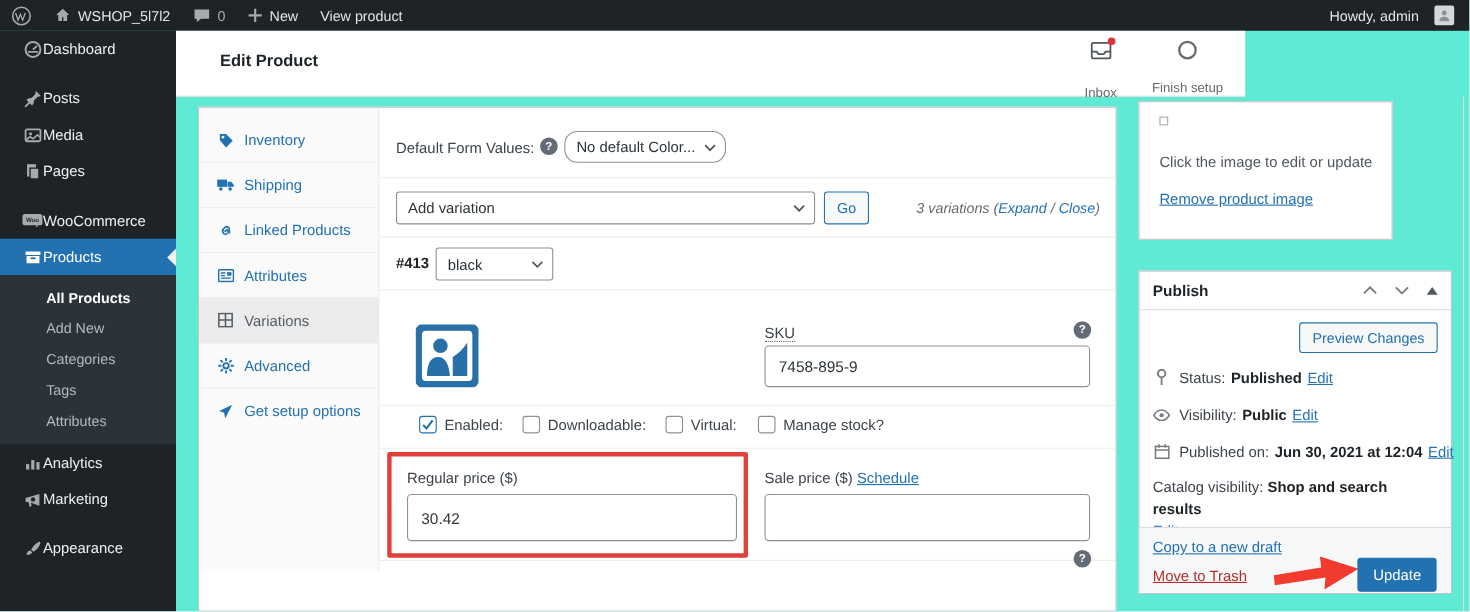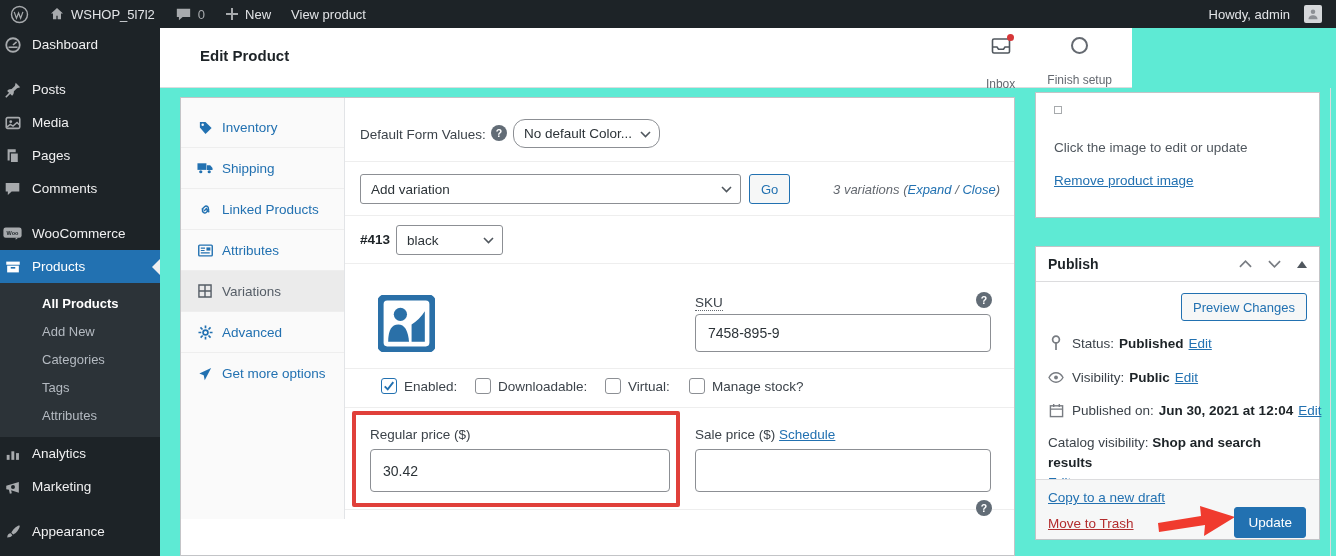--- a/index.html
+++ b/index.html
@@ -13,21 +13,21 @@
   .ab-item { display:flex; align-items:center; gap:6px; margin-right:20px; cursor:pointer; }
   .ab-item svg { display:block; }
   .ab-icon { color:#a7aaad; }
   #adminbar .spacer { flex:1; }
   .ab-count { color:#a7aaad; }
   .avatar { width:18px; height:18px; background:#d5d7da; border-radius:2px; display:flex; align-items:center; justify-content:center; margin-left:8px; }
 
   
   #sidebar { position:absolute; left:0; top:28px; width:160px; height:528px; background:#1d2327;
     display:flex; flex-direction:column; color:#f0f0f1; font-size:13.5px; }
-  .sb-item { height:33px; flex:none; display:flex; align-items:center; gap:10px; padding-left:3px; cursor:pointer; position:relative; }
+  .sb-item { height:33px; flex:none; display:flex; align-items:center; padding-left:20px; cursor:pointer; position:relative; }
   .sb-item .sb-ico { width:19px; height:19px; color:#a7aaad; flex:none; display:flex; align-items:center; justify-content:center; }
   .sb-gap { height:12px; flex:none; }
   .sb-item.active { background:#2271b1; color:#fff; }
   .sb-item.active .sb-ico { color:#fff; }
   .sb-item.active::after { content:""; position:absolute; right:0; top:50%; margin-top:-8px;
     border-top:8px solid transparent; border-bottom:8px solid transparent; border-right:8px solid #f0f0f1; }
   .sb-sub { background:#2c3338; padding:6px 0 8px 0; flex:none; }
   .sb-subitem { height:28px; display:flex; align-items:center; padding-left:42px; color:#b4bac1; font-size:13px; cursor:pointer; }
   .sb-subitem.current { color:#fff; font-weight:bold; }
 
@@ -72,21 +72,21 @@
   .cbgroup { position:absolute; top:280px; display:flex; align-items:center; gap:7px; }
   .cbox { width:16px; height:16px; border:1px solid #8c8f94; border-radius:3px; background:#fff; display:flex; align-items:center; justify-content:center; cursor:pointer; }
   .cbox.checked { border-color:#2271b1; }
   .cblabel { font-size:13.5px; color:#3c434a; }
   #red-box { position:absolute; left:7px; top:313px; width:328px; height:96px; border:4px solid #e0403a; border-radius:2px; pointer-events:none; z-index:5; }
   .link { color:#2271b1; text-decoration:underline; cursor:pointer; }
   .sku-label { border-bottom:1px dotted #646970; text-decoration:none; }
 
   
   .side-panel { position:absolute; background:#fff; border:1px solid #c3c4c7; }
-  #img-panel { left:1035px; top:92px; width:285px; height:126px; }
+  #img-panel { left:1035px; top:92px; width:231px; height:126px; }
   .broken-img { position:absolute; left:18px; top:13px; width:8px; height:8px; border:1px solid #a7aaad; }
   #img-hint { position:absolute; left:18px; top:47px; font-size:13.5px; color:#50575e; }
   #img-remove { position:absolute; left:18px; top:80px; font-size:13.5px; }
 
   #pub-panel { left:1035px; top:246px; width:285px; height:294px; }
   #pub-header { height:35px; border-bottom:1px solid #dcdcde; display:flex; align-items:center; padding:0 12px; }
   #pub-title { font-size:14px; font-weight:bold; color:#1d2327; }
   #pub-controls { margin-left:auto; display:flex; align-items:center; gap:16px; color:#787c82; }
   #pub-body { position:relative; height:257px; font-size:13.5px; color:#3c434a; }
   #preview-btn { position:absolute; right:12px; top:11px; height:28px; padding:0 11px; }
@@ -178,28 +178,20 @@
     </div>
     <div class="sb-item">
       <span class="sb-ico">
         <svg width="18" height="18" viewBox="0 0 20 20">
             <rect x="4" y="2.5" width="9" height="12.5" fill="currentColor"></rect>
             <path d="M7 6.5 h9 v11 H7 z" fill="currentColor" stroke="#1d2327" stroke-width="1.4"></path>
           </svg>
       </span>
       <span>Pages</span>
     </div>
-    <div class="sb-item">
-      <span class="sb-ico">
-        <svg width="17" height="16" viewBox="0 0 20 18">
-            <path d="M2 2 h16 v10 h-9 l-4.5 4 v-4 H2 Z" fill="currentColor"></path>
-          </svg>
-      </span>
-      <span>Comments</span>
-    </div>
     <div class="sb-gap"></div>
     <div class="sb-item">
       <span class="sb-ico">
         <svg width="20" height="15" viewBox="0 0 24 16">
             <rect x="0.5" y="0.5" width="23" height="13" rx="3" fill="currentColor"></rect>
             <path d="M19 13.5 l-3 2.5 v-2.5 Z" fill="currentColor"></path>
             <text x="12" y="9.8" font-size="7" font-family="Liberation Sans, sans-serif" font-weight="bold" fill="#1d2327" text-anchor="middle">Woo</text>
           </svg>
       </span>
       <span>WooCommerce</span>
@@ -340,21 +332,21 @@
               </svg>
             </span>
           <span>Advanced</span>
         </div>
         <div class="pd-tab" style="border-bottom:none;">
           <span class="ticon">
               <svg width="14" height="14" viewBox="0 0 16 16">
                 <path d="M15 1 L1.5 7.5 l5 2 1.2 5.5 Z" fill="currentColor"></path>
               </svg>
             </span>
-          <span>Get more options</span>
+          <span>Get setup options</span>
         </div>
       </div>
 
       <div id="pd-content">
 
         <div class="hr" style="top:63px;"></div>
         <div class="hr" style="top:117px;"></div>
         <div class="hr" style="top:165px;"></div>
         <div class="hr" style="top:270px;"></div>
         <div class="hr" style="top:309px;"></div>

